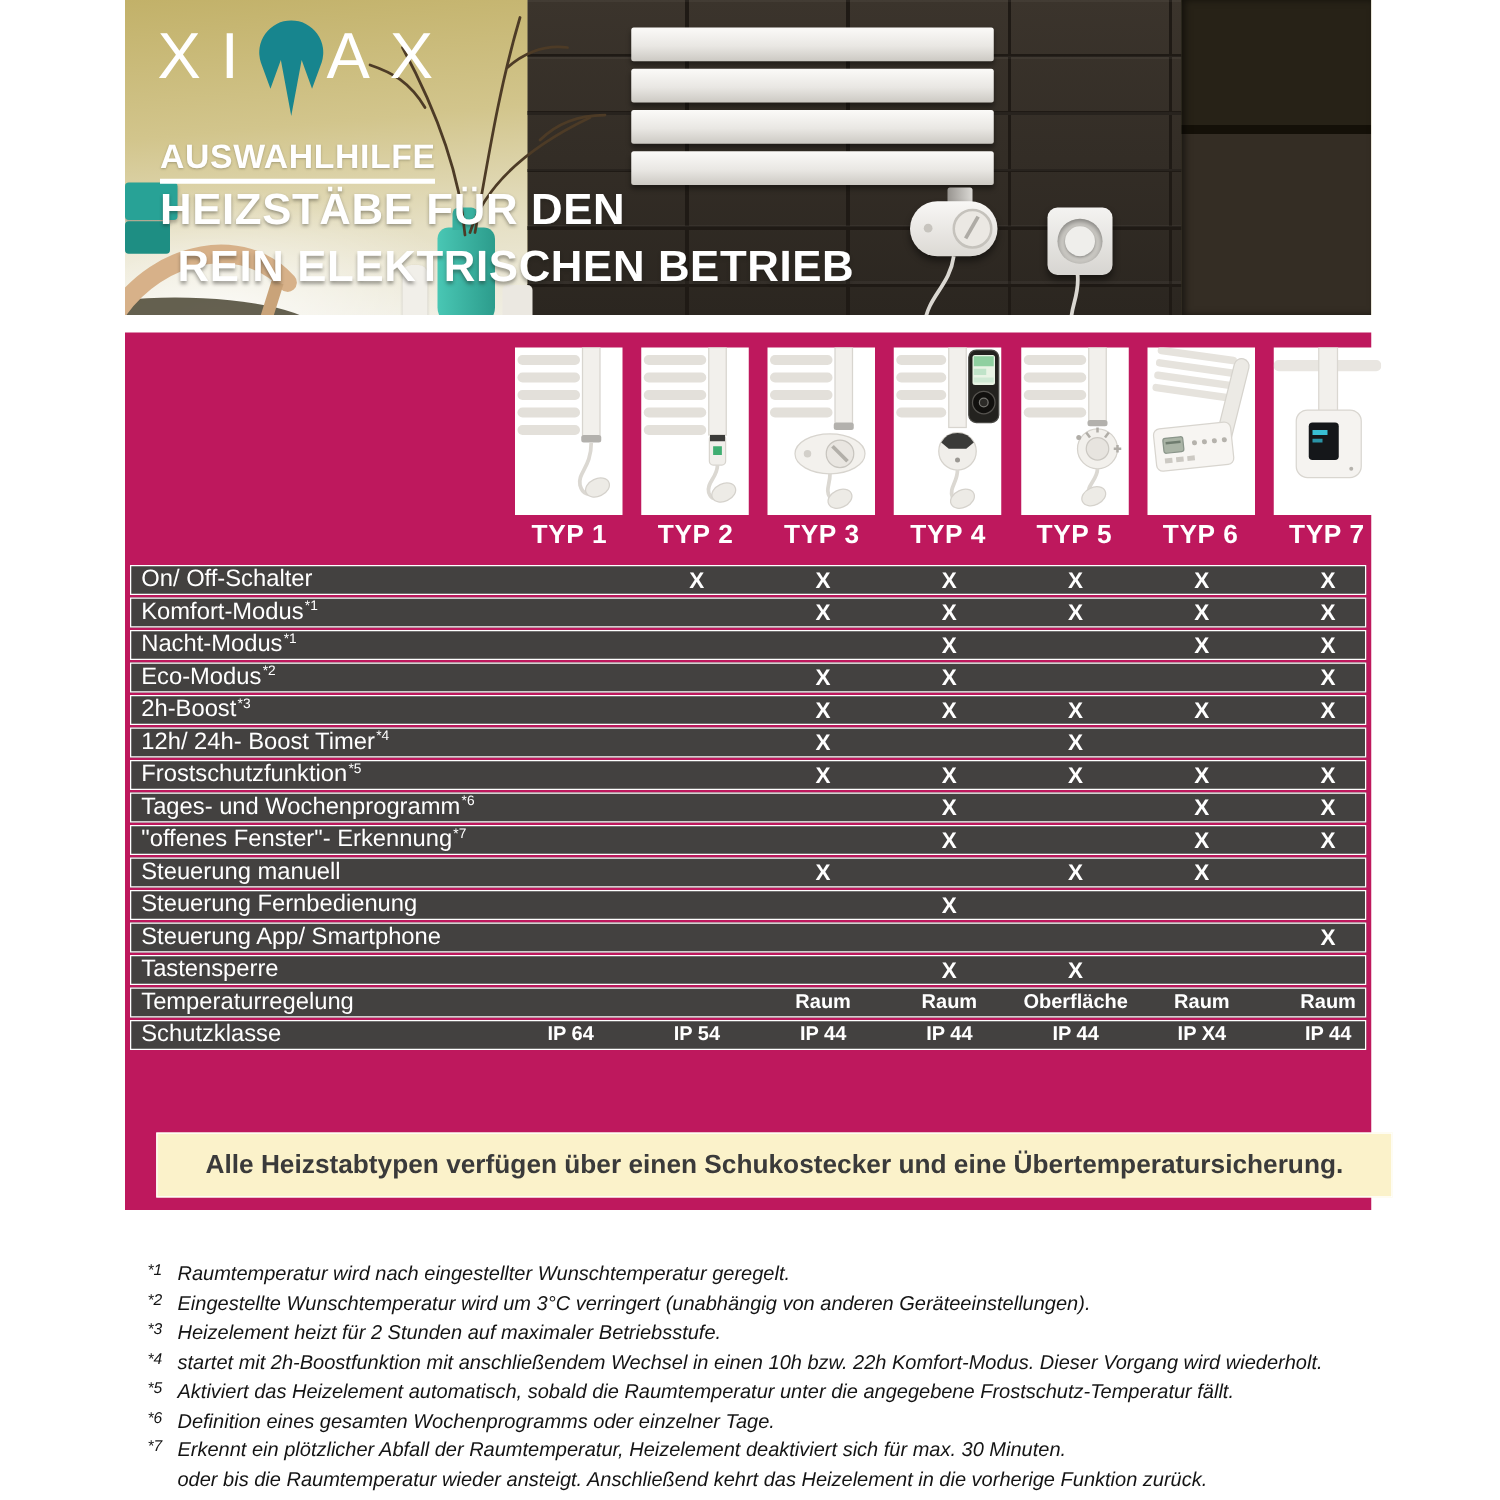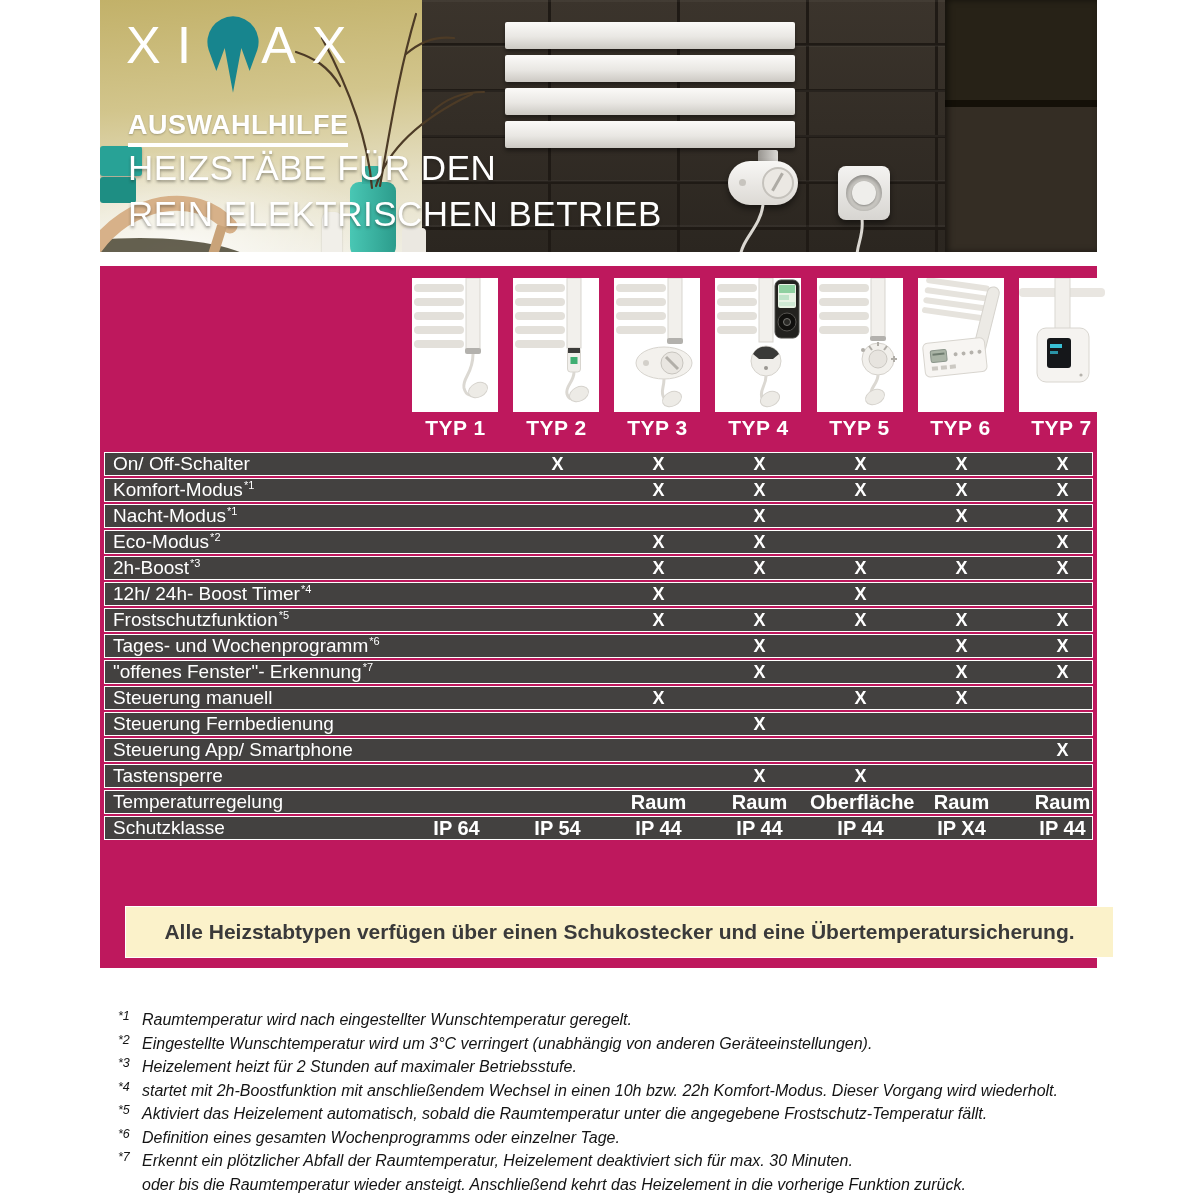--- a/index.html
+++ b/index.html
@@ -48,39 +48,39 @@
   .bottle-a{position:absolute;left:222px;top:212px;width:20px;height:48px;background:#f1efe9;border-radius:7px 7px 3px 3px;box-shadow:0 1px 2px rgba(0,0,0,.2);}
   .bottle-b{position:absolute;left:302px;top:228px;width:24px;height:32px;background:#ebe8e1;border-radius:4px;}
   .hero-svg{position:absolute;left:0;top:0;width:997px;height:258px;pointer-events:none;}
 
   .logo{position:absolute;left:26px;top:8px;display:flex;align-items:flex-start;color:#fff;}
   .logo .lt{font-size:52px;line-height:74px;letter-spacing:16px;font-weight:400;}
   .logo svg{height:86px;width:64px;margin:6px -4px 0 -6px;}
   .kicker{position:absolute;left:28px;top:110px;color:#fff;font-weight:bold;font-size:27px;
      letter-spacing:.5px;border-bottom:4px solid #fff;padding-bottom:2px;display:inline-block;
      text-shadow:0 1px 2px rgba(40,40,30,.3);}
-  .title{position:absolute;left:28px;color:#fff;font-weight:normal;font-size:35px;letter-spacing:.5px;
+  .title{position:absolute;left:28px;color:#fff;font-weight:bold;font-size:35px;letter-spacing:.5px;
      text-shadow:0 2px 3px rgba(30,30,25,.4);white-space:nowrap;text-align:right;}
   .title.l1{top:148px;}
-  .title.l2{top:194px;}
+  .title.l2{top:194px;margin-left:14px;}
 
   
   .board{position:absolute;left:100px;top:266px;width:997px;height:702px;background:#be185d;}
   .tile{position:absolute;top:12px;width:86px;height:134px;background:#ffffff;}
   .tile svg{width:100%;height:100%;display:block;}
   .t1{left:312px}.t2{left:413px}.t3{left:514px}.t4{left:615px}.t5{left:717px}.t6{left:818px}.t7{left:919px}
   .typ-row{position:absolute;left:305px;top:150px;width:707px;display:flex;}
   .typ{width:101px;text-align:center;color:#fff;font-weight:bold;font-size:21px;letter-spacing:.5px;}
   .rows{position:absolute;left:4px;top:186px;width:989px;}
   .trow{position:relative;height:24px;margin-bottom:2px;border:1px solid #ffffff;background:#434140;box-sizing:border-box;}
   .trow .lbl{position:absolute;left:8px;top:50%;transform:translateY(-50%);color:#fff;font-size:19px;white-space:nowrap;}
   .trow .lbl .sup{font-size:11px;position:relative;top:-7px;margin-left:1px;}
   .trow .cells{position:absolute;left:301px;top:0;height:100%;width:707px;display:flex;align-items:center;}
   .trow .cell{width:101px;text-align:center;color:#fff;font-weight:bold;font-size:18px;}
-  .trow[data-kind="text"] .cell{font-size:20px;}
+  .trow[data-kind="text"] .cell{font-size:16px;}
   .banner{position:absolute;left:4px;top:640px;width:989px;height:52px;background:#fbf2ca;border:1px solid #fff;
      box-sizing:border-box;display:flex;align-items:center;justify-content:center;
      font-weight:bold;font-size:21px;color:#3a3a3a;margin-left:21px;}
 
   
   .footnotes{position:absolute;left:118px;top:1008px;width:1010px;font-style:italic;color:#141414;}
   .fn{display:flex;line-height:23.5px;font-size:16px;}
   .fn .mk{width:24px;flex:none;font-size:12.5px;position:relative;top:-3px;}
   .fn .tx{flex:1;white-space:nowrap;}
 </style>

